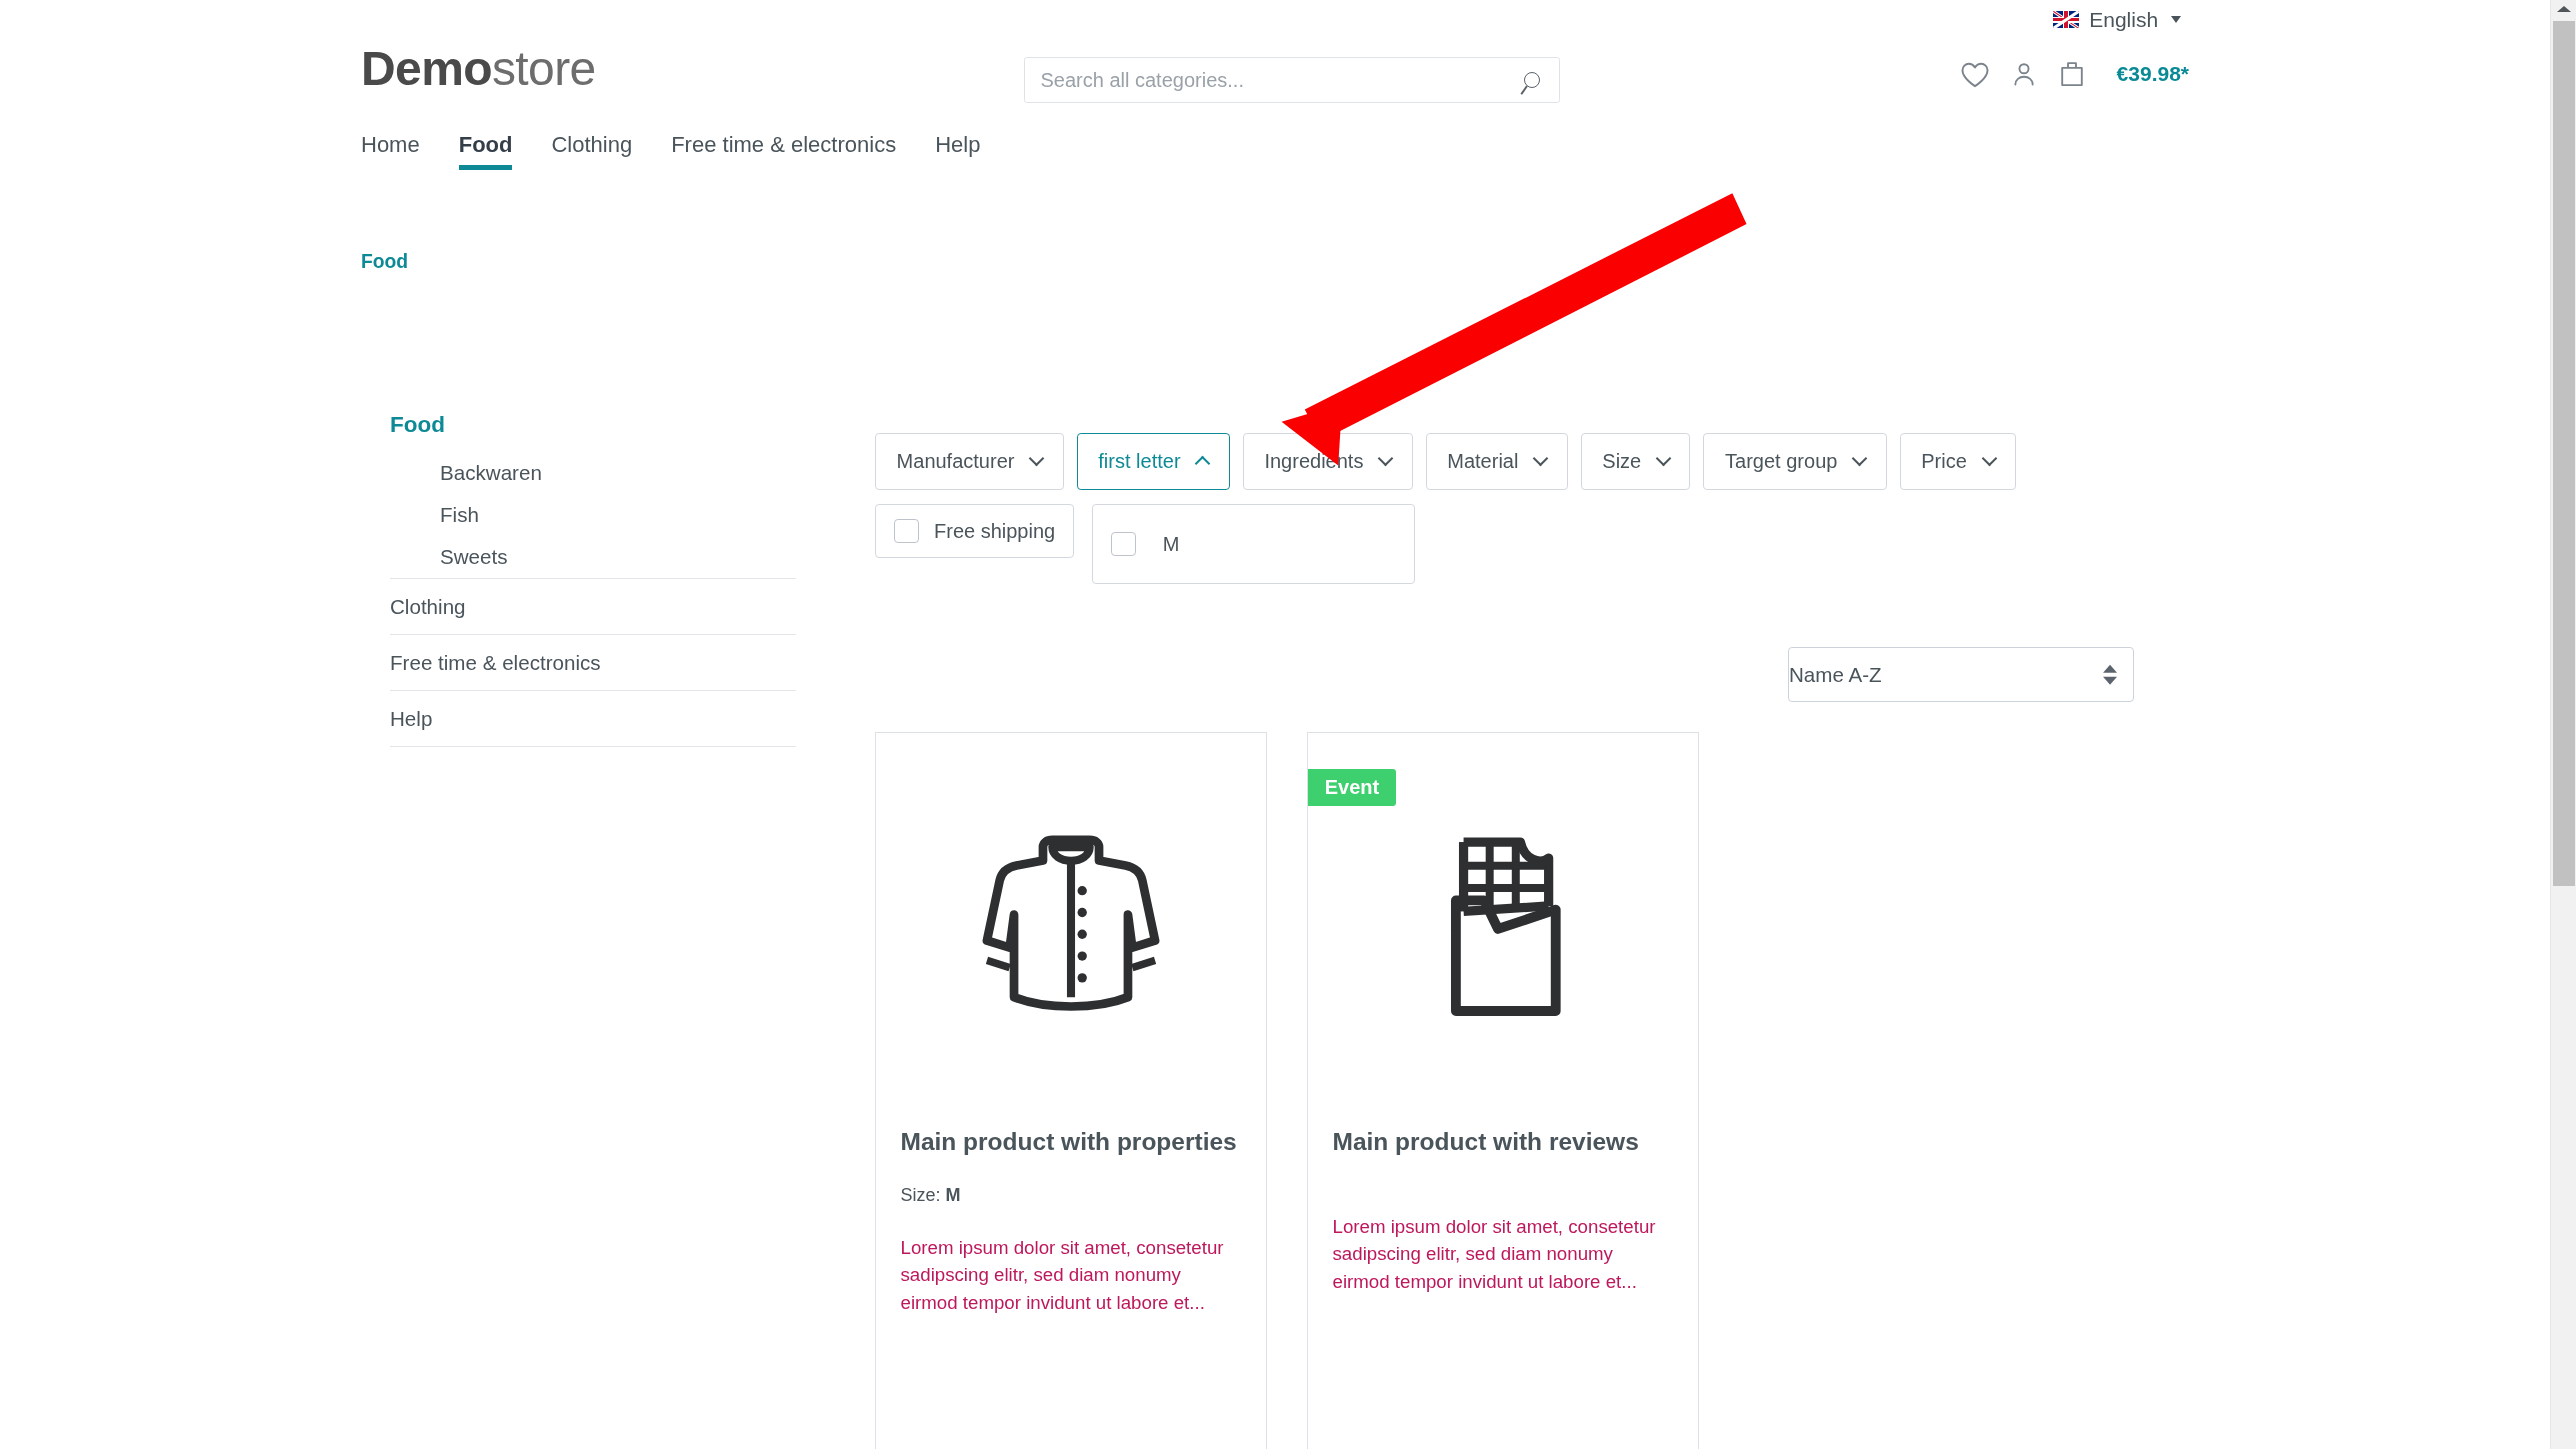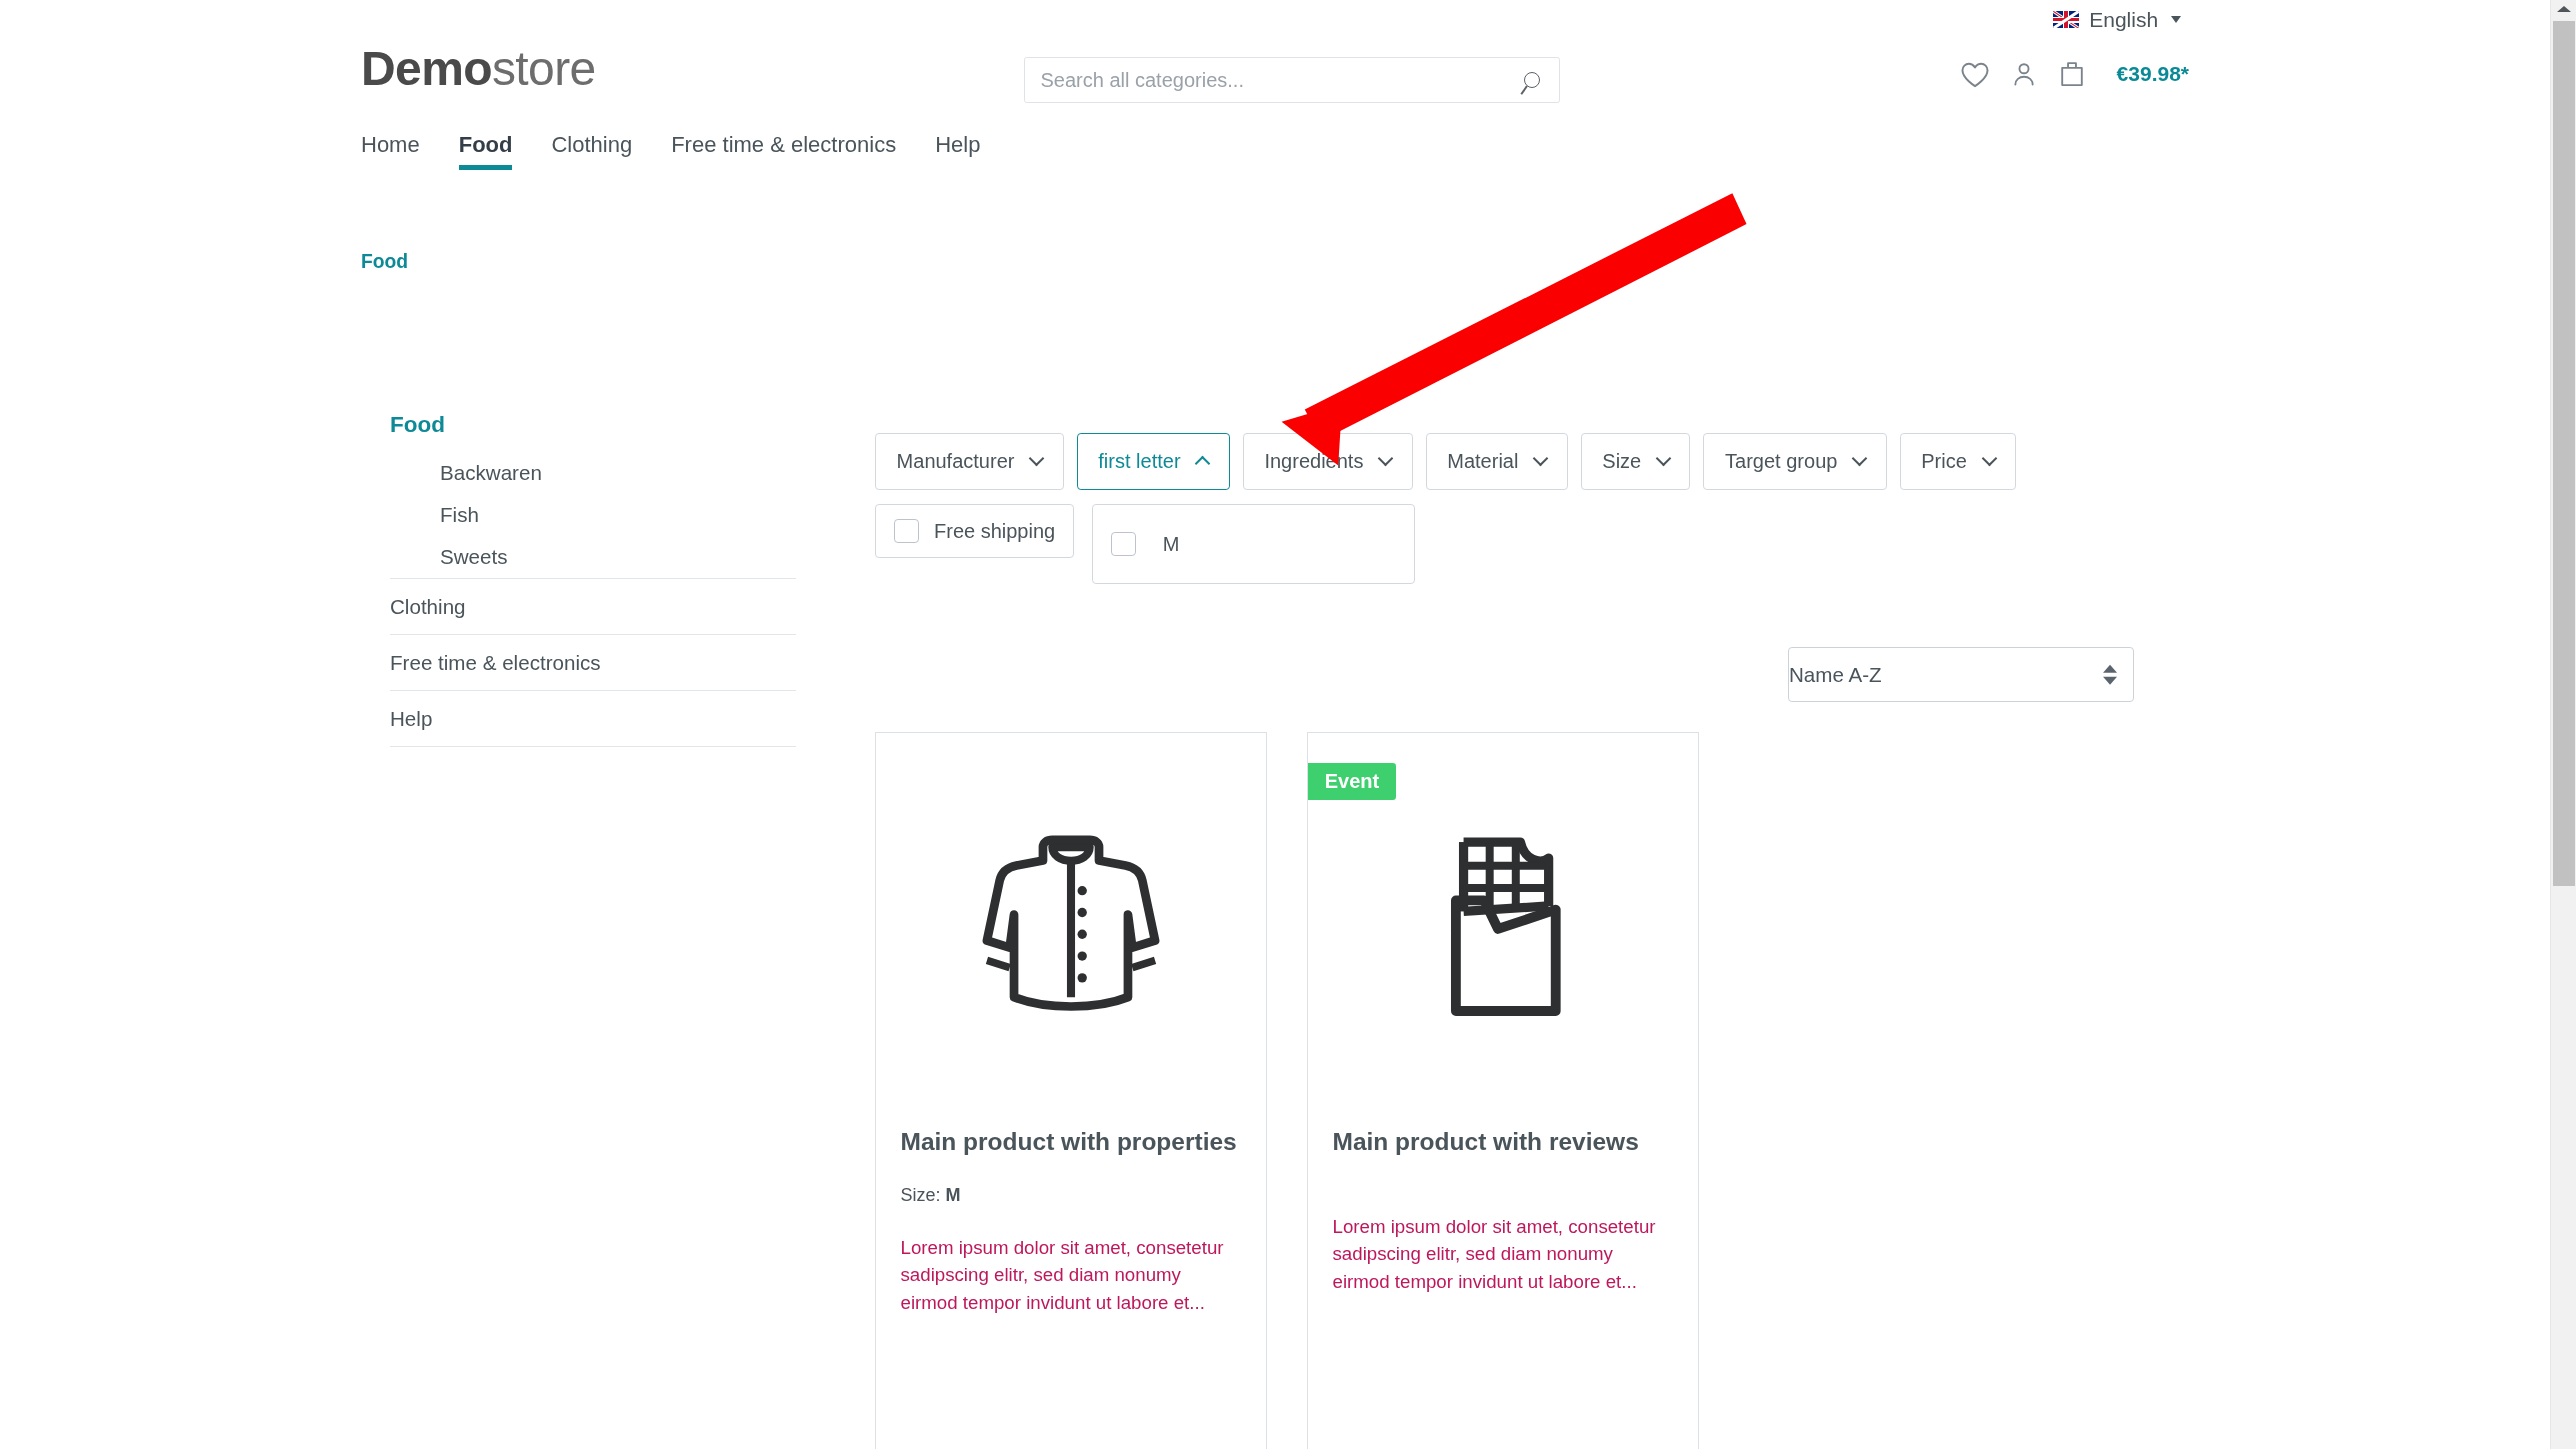--- a/index.html
+++ b/index.html
@@ -209,21 +209,21 @@
   .sort-arrows i.dn { border-top: 8.4px solid #5b646d; }
 
   
   .card {
     position: absolute; top: 732px; width: 392px; height: 773px;
     border: 0.6px solid #dde1e5; background: #fff; overflow: hidden;
   }
   .card.c1 { left: 875px; }
   .card.c2 { left: 1307px; }
   .badge {
-    position: absolute; left: 0; top: 30px;
+    position: absolute; left: 0; top: 36px;
     background: #3ecf6e; color: #fff; font-size: 20px; font-weight: 700;
     padding: 7px 16.7px; border-radius: 0 3.2px 3.2px 0;
   }
   .card-img {
     height: 322px; display: flex; align-items: center; justify-content: center;
     margin-top: 32px;
   }
   .card-title {
     font-size: 24.5px; font-weight: 700; color: #4a545b;
     padding: 40px 24.5px 0 24.5px; line-height: 1.25;

